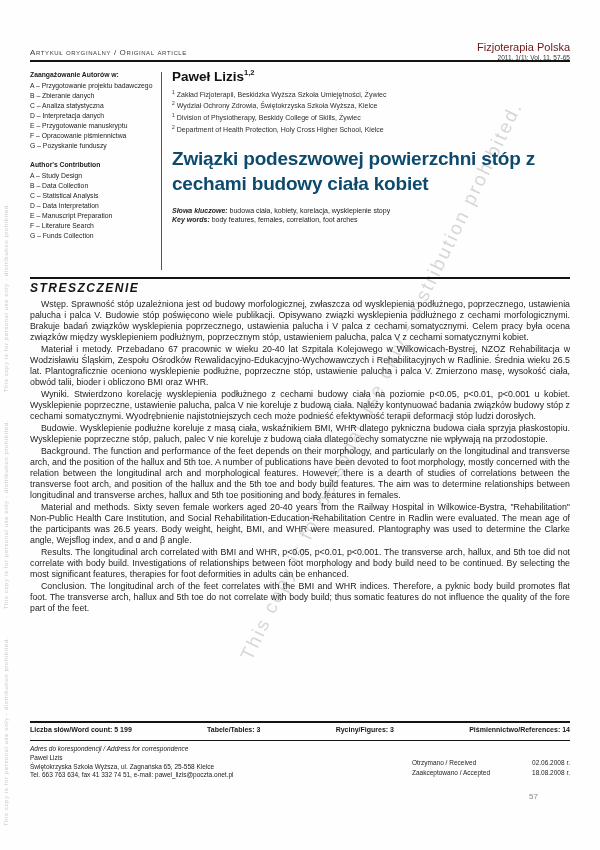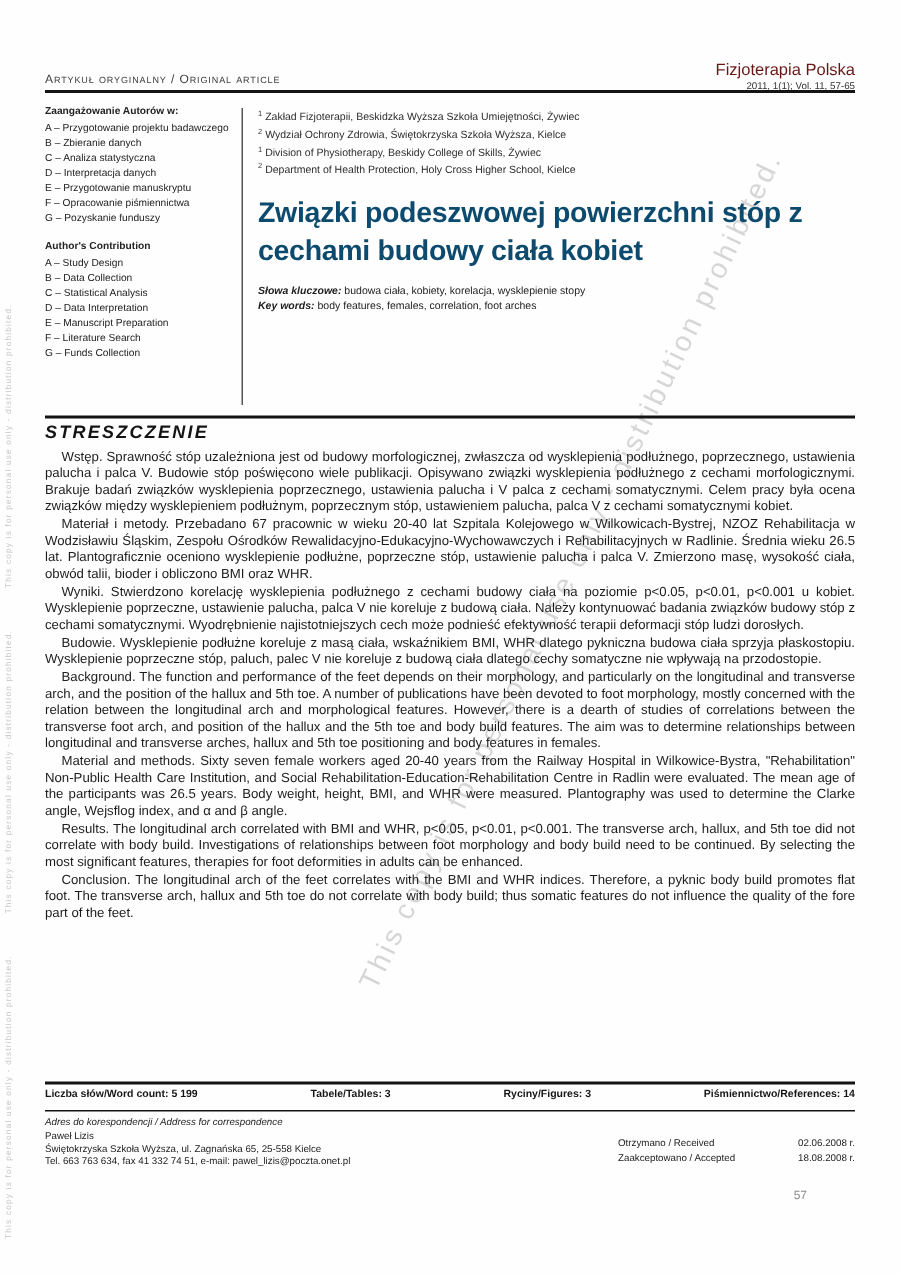--- a/index.html
+++ b/index.html
@@ -114,20 +114,23 @@
       <div class="item">D – Data Interpretation</div>
       <div class="item">E – Manuscript Preparation</div>
       <div class="item">F – Literature Search</div>
       <div class="item">G – Funds Collection</div>
     </div>
   </div>
 
   <div class="divider"></div>
 
   <div class="main-col">
+    <div class="author-name">
+      <span>Paweł Lizis</span><sup>1,2</sup>
+    </div>
     <div class="affiliations">
       <div><sup>1</sup><span>Zakład Fizjoterapii, Beskidzka Wyższa Szkoła Umiejętności, Żywiec</span></div>
       <div><sup>2</sup><span>Wydział Ochrony Zdrowia, Świętokrzyska Szkoła Wyższa, Kielce</span></div>
       <div><sup>1</sup><span>Division of Physiotherapy, Beskidy College of Skills, Żywiec</span></div>
       <div><sup>2</sup><span>Department of Health Protection, Holy Cross Higher School, Kielce</span></div>
     </div>
     <h1 class="title-pl">Związki podeszwowej powierzchni stóp z cechami budowy ciała kobiet</h1>
     <div class="keywords">
       <div>
         <span class="kw-label">Słowa kluczowe:</span>

